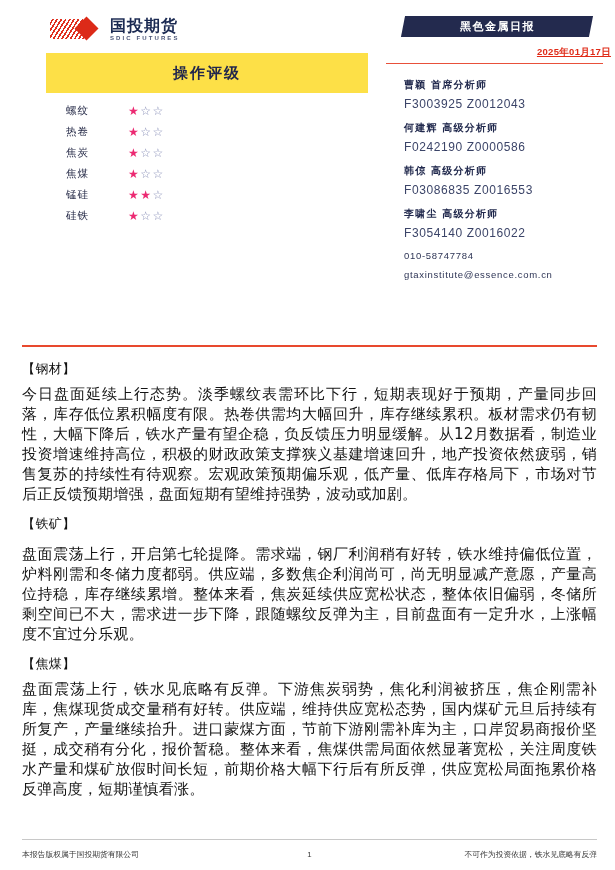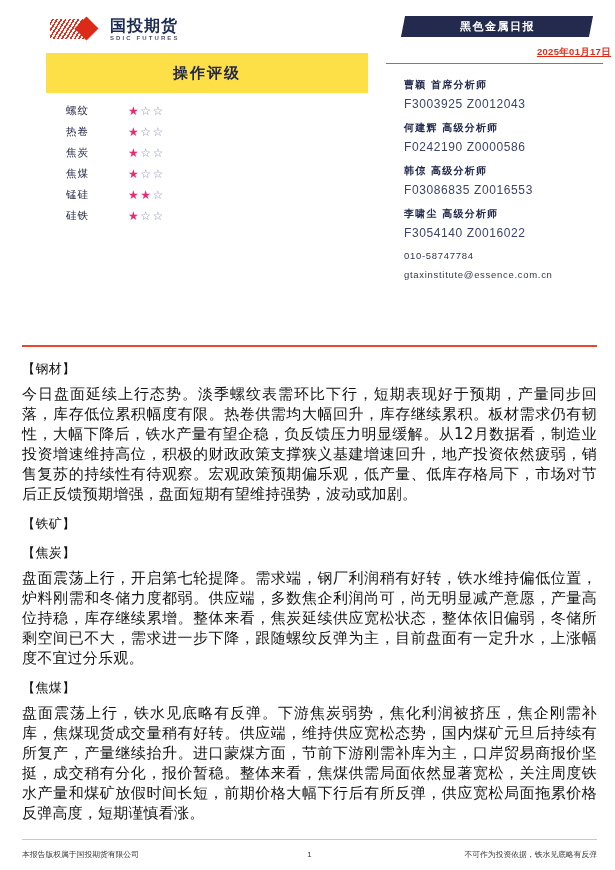--- a/index.html
+++ b/index.html
@@ -358,21 +358,20 @@
 
   <div class="body-content" id="section-list">
       <div class="section">
         <div class="section-heading">【钢材】</div>
         <div class="section-body">今日盘面延续上行态势。淡季螺纹表需环比下行，短期表现好于预期，产量同步回落，库存低位累积幅度有限。热卷供需均大幅回升，库存继续累积。板材需求仍有韧性，大幅下降后，铁水产量有望企稳，负反馈压力明显缓解。从12月数据看，制造业投资增速维持高位，积极的财政政策支撑狭义基建增速回升，地产投资依然疲弱，销售复苏的持续性有待观察。宏观政策预期偏乐观，低产量、低库存格局下，市场对节后正反馈预期增强，盘面短期有望维持强势，波动或加剧。</div>
       </div>
       <div class="section">
         <div class="section-heading">【铁矿】</div>
       </div>
       <div class="section">
-        <div class="section-heading">【焦炭】</div>
         <div class="section-body">盘面震荡上行，开启第七轮提降。需求端，钢厂利润稍有好转，铁水维持偏低位置，炉料刚需和冬储力度都弱。供应端，多数焦企利润尚可，尚无明显减产意愿，产量高位持稳，库存继续累增。整体来看，焦炭延续供应宽松状态，整体依旧偏弱，冬储所剩空间已不大，需求进一步下降，跟随螺纹反弹为主，目前盘面有一定升水，上涨幅度不宜过分乐观。</div>
       </div>
       <div class="section">
         <div class="section-heading">【焦煤】</div>
         <div class="section-body">盘面震荡上行，铁水见底略有反弹。下游焦炭弱势，焦化利润被挤压，焦企刚需补库，焦煤现货成交量稍有好转。供应端，维持供应宽松态势，国内煤矿元旦后持续有所复产，产量继续抬升。进口蒙煤方面，节前下游刚需补库为主，口岸贸易商报价坚挺，成交稍有分化，报价暂稳。整体来看，焦煤供需局面依然显著宽松，关注周度铁水产量和煤矿放假时间长短，前期价格大幅下行后有所反弹，供应宽松局面拖累价格反弹高度，短期谨慎看涨。</div>
       </div>
     </div>
 
   <div class="footer-rule"></div>
   <div class="footer">

